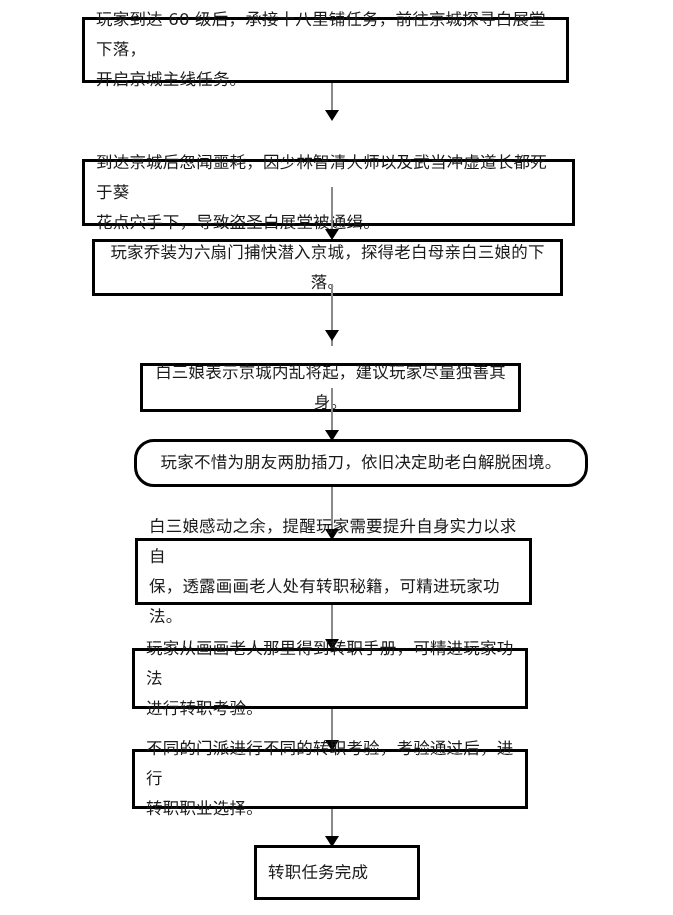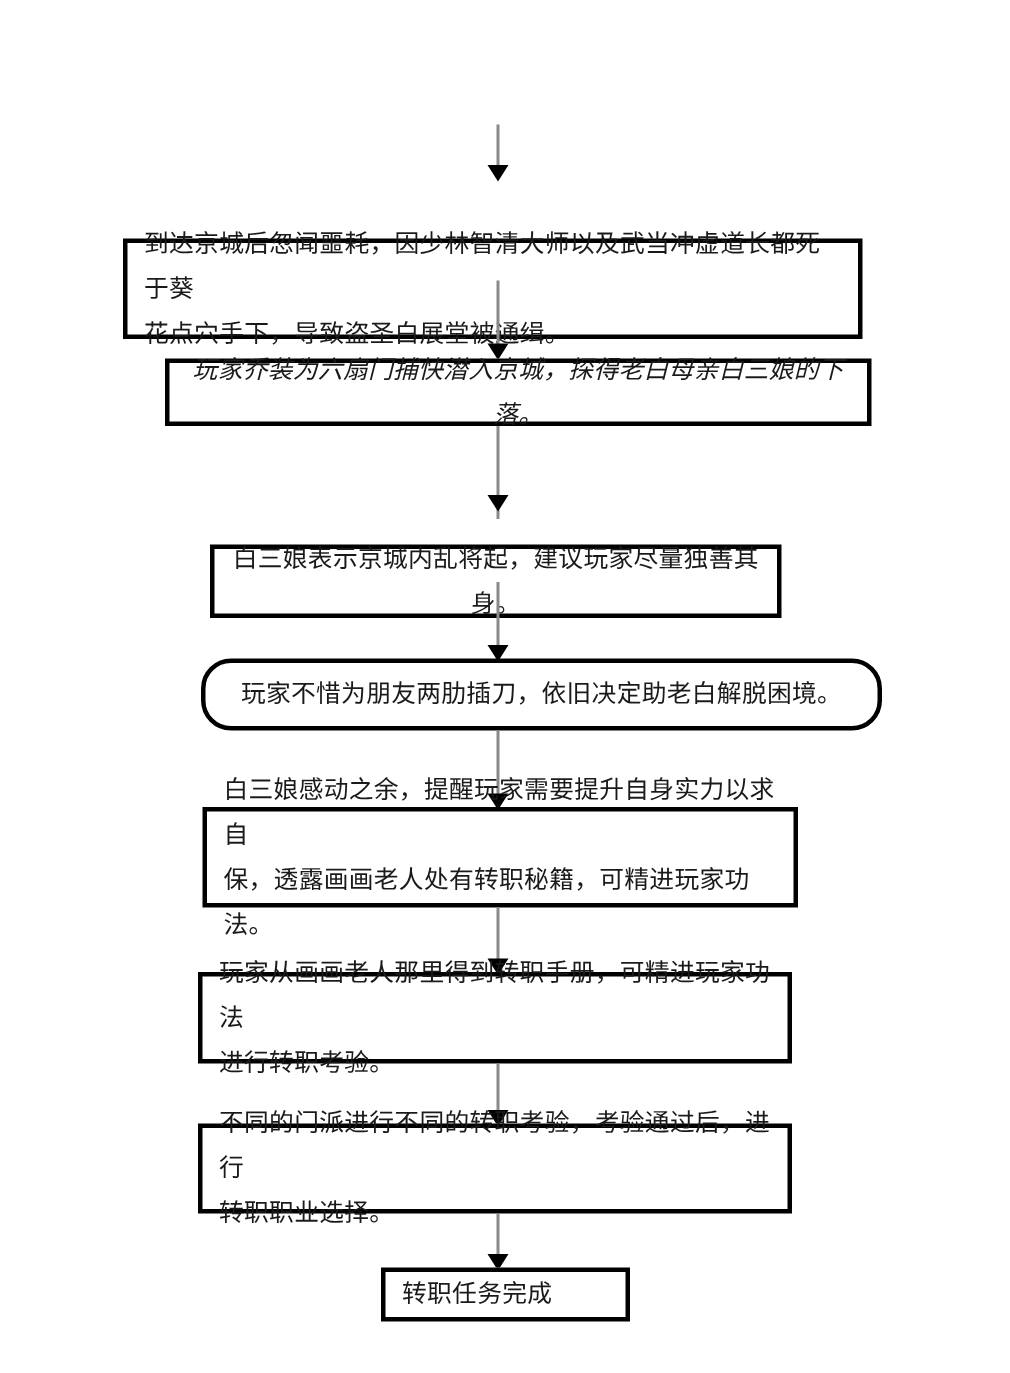--- a/index.html
+++ b/index.html
@@ -55,33 +55,37 @@
     border-left: 7px solid transparent;
     border-right: 7px solid transparent;
     border-top: 11px solid #000000;
   }
 </style>
 </head>
 <body>
 
 <div id="flowchart">
 
+  <div class="node" style="left:82px; top:17px; width:487px; height:66px;">
+    <span class="node-text">玩家到达 60 级后，承接十八里铺任务，前往京城探寻白展堂下落，
+开启京城主线任务。</span>
+  </div>
 
   <div class="connector" style="left:331px; top:83px; height:31px;"></div>
   <div class="arrowhead" style="left:325px; top:110px;"></div>
 
   <div class="node" style="left:82px; top:120px; width:493px; height:67px;margin-top:39px;">
     <span class="node-text">到达京城后忽闻噩耗，因少林智清大师以及武当冲虚道长都死于葵
 花点穴手下，导致盗圣白展堂被通缉。</span>
   </div>
 
   <div class="connector" style="left:331px; top:187px; height:47px;"></div>
   <div class="arrowhead" style="left:325px; top:229px;"></div>
 
-  <div class="node center" style="left:110px; top:239px; width:471px; height:45px;font-style:italic;">
+  <div class="node center" style="left:92px; top:239px; width:471px; height:57px;">
     <span class="node-text">玩家乔装为六扇门捕快潜入京城，探得老白母亲白三娘的下落。</span>
   </div>
 
   <div class="connector" style="left:331px; top:284px; height:62px;"></div>
   <div class="arrowhead" style="left:325px; top:330px;"></div>
 
   <div class="node center" style="left:140px; top:339px; width:381px; height:49px;margin-top:24px;">
     <span class="node-text">白三娘表示京城内乱将起，建议玩家尽量独善其身。</span>
   </div>
 
@@ -112,17 +116,17 @@
   <div class="arrowhead" style="left:325px; top:740px;"></div>
 
   <div class="node" style="left:132px; top:749px; width:396px; height:60px;justify-content:center;">
     <span class="node-text">不同的门派进行不同的转职考验，考验通过后，进行
 转职职业选择。</span>
   </div>
 
   <div class="connector" style="left:331px; top:809px; height:52px;"></div>
   <div class="arrowhead" style="left:325px; top:836px;"></div>
 
-  <div class="node terminal" style="left:254px; top:845px; width:166px; height:36px;">
+  <div class="node terminal" style="left:254px; top:845px; width:166px; height:55px;">
     <span class="node-text">转职任务完成</span>
   </div>
 
 </div>
 
 </body></html>

